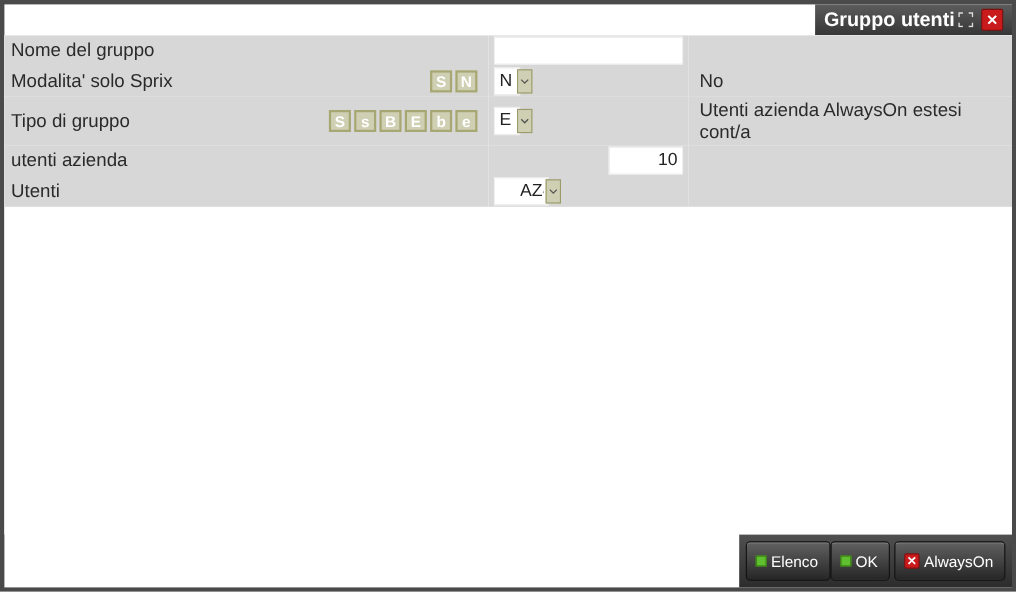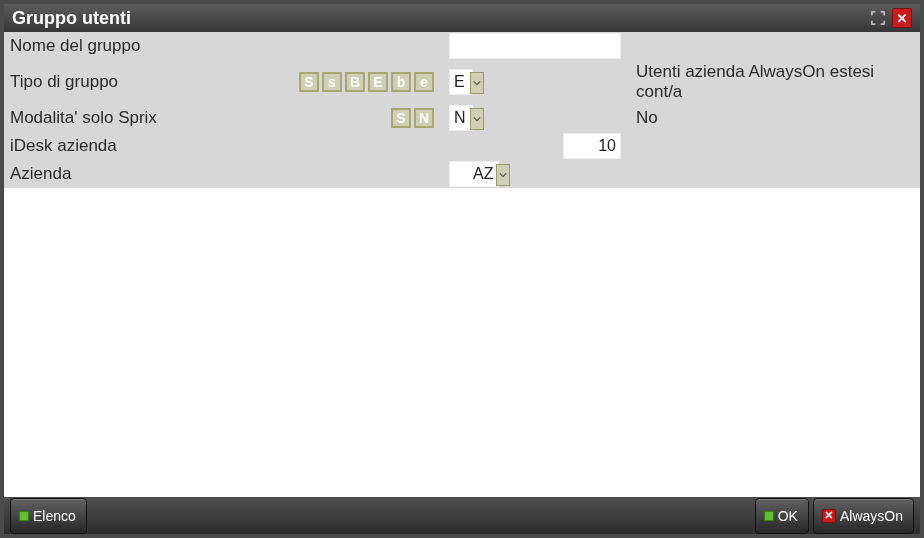--- a/index.html
+++ b/index.html
@@ -10,20 +10,21 @@
     height: 538px;
     overflow: hidden;
   }
   .window {
     width: 924px;
     height: 538px;
     border: 4px solid #4a4a4a;
     background: #fff;
     display: flex;
     flex-direction: column;
+    align-items: flex-end;
   }
   .titlebar {
     background: linear-gradient(to bottom, #5c5c5c, #363636);
     color: #fff;
     font-weight: bold;
     font-size: 18px;
     padding: 3px 8px;
     display: flex;
     align-items: center;
     justify-content: space-between;
@@ -91,39 +92,39 @@
     background: #fff;
     border: none;
     height: 24px;
     font-size: 16px;
     padding: 0 4px;
     color: #222;
     outline: 1px solid #eee;
   }
   .inputbox.w170 { width: 170px; }
   .inputbox.w20 { width: 22px; }
-  .inputbox.w60 { width: 56px; text-align: right; }
+  .inputbox.w60 { width: 66px; text-align: right; }
   .inputbox.w45 { width: 48px; }
   .inputbox.w30 { width: 30px; }
   .combo-btn {
     width: 14px;
     height: 22px;
     background: #cfcfb3;
     border: 1px solid #9a9a6a;
     display: inline-flex;
     align-items: center;
     justify-content: center;
     cursor: pointer;
     vertical-align: middle;
     margin-left: -2px;
   }
   .combo-btn svg { width: 8px; height: 8px; }
   .footer {
     background: linear-gradient(to bottom, #505050, #2c2c2c);
-    height: 37px;
+    height: 48px;
     display: flex;
     align-items: center;
     justify-content: space-between;
     padding: 0 6px;
   }
   .footer-group { display: flex; gap: 4px; }
   .footer-btn {
     background: linear-gradient(to bottom, #616161, #262626);
     border: 1px solid #111;
     border-radius: 4px;
@@ -184,20 +185,38 @@
           <tr class="form-row shade">
         <td class="label-cell">Nome del gruppo</td>
         <td class="input-cell">
           <input class="inputbox w170" value="" style="">
         </td>
         <td class="extra-cell"></td>
       </tr>
 
       <tr class="form-row shade">
         <td class="label-cell">
+          <span>Modalita' solo Sprix</span>
+          <span class="chip-row">
+            <span class="chip">S</span>
+            <span class="chip">N</span>
+          </span>
+        </td>
+        <td class="input-cell" style="white-space:nowrap;">
+          <input class="inputbox w20" value="N" style=""><span class="combo-btn">
+                <svg viewBox="0 0 10 10">
+                  <path d="M1 3 L5 7 L9 3" fill="none" stroke="#555" stroke-width="1.5"></path>
+                </svg>
+              </span>
+        </td>
+        <td class="extra-cell">No</td>
+      </tr>
+
+      <tr class="form-row shade">
+        <td class="label-cell">
           <span>Tipo di gruppo</span>
           <span class="chip-row">
             <span class="chip">S</span>
             <span class="chip">s</span>
             <span class="chip">B</span>
             <span class="chip">E</span>
             <span class="chip">b</span>
             <span class="chip">e</span>
           </span>
         </td>
@@ -205,49 +224,31 @@
           <input class="inputbox w20" value="E" style=""><span class="combo-btn">
                 <svg viewBox="0 0 10 10">
                   <path d="M1 3 L5 7 L9 3" fill="none" stroke="#555" stroke-width="1.5"></path>
                 </svg>
               </span>
         </td>
         <td class="extra-cell">Utenti azienda AlwaysOn estesi cont/a</td>
       </tr>
 
       <tr class="form-row shade">
-        <td class="label-cell">
-          <span>Modalita' solo Sprix</span>
-          <span class="chip-row">
-            <span class="chip">S</span>
-            <span class="chip">N</span>
-          </span>
-        </td>
-        <td class="input-cell" style="white-space:nowrap;">
-          <input class="inputbox w20" value="N" style=""><span class="combo-btn">
-                <svg viewBox="0 0 10 10">
-                  <path d="M1 3 L5 7 L9 3" fill="none" stroke="#555" stroke-width="1.5"></path>
-                </svg>
-              </span>
-        </td>
-        <td class="extra-cell">No</td>
-      </tr>
-
-      <tr class="form-row shade">
-        <td class="label-cell">iDesk azienda</td>
+        <td class="label-cell">utenti azienda</td>
         <td class="input-cell" style="text-align:right;">
           <input class="inputbox w60" value="10" style="">
         </td>
         <td class="extra-cell"></td>
       </tr>
 
 
 
       <tr class="form-row shade">
-        <td class="label-cell">Azienda</td>
+        <td class="label-cell">Utenti</td>
         <td class="input-cell" style="white-space:nowrap;">
           <input class="inputbox w45" style="text-align: left; padding-left: 23px;" value="AZ4"><span class="combo-btn">
                 <svg viewBox="0 0 10 10">
                   <path d="M1 3 L5 7 L9 3" fill="none" stroke="#555" stroke-width="1.5"></path>
                 </svg>
               </span>
         </td>
         <td class="extra-cell"></td>
       </tr>
 

